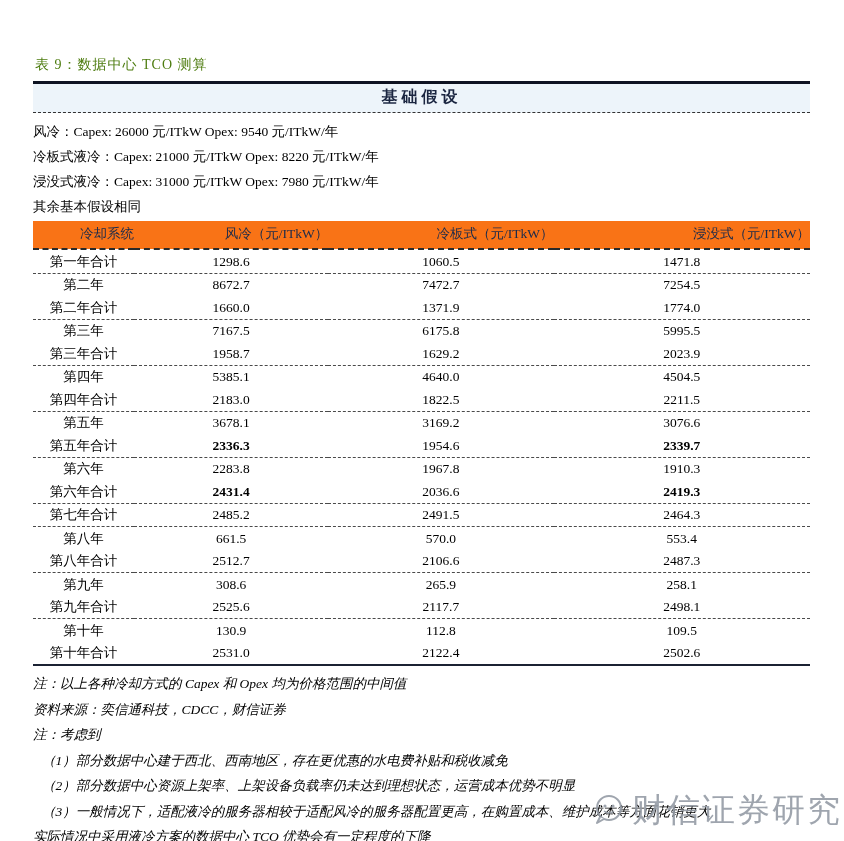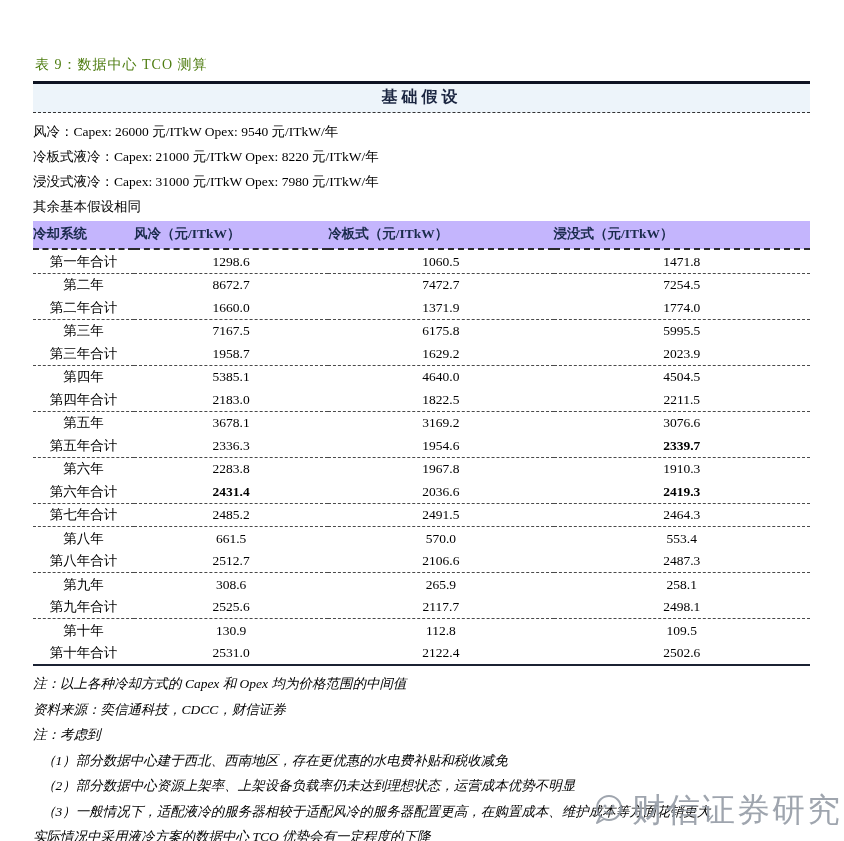--- a/index.html
+++ b/index.html
@@ -48,24 +48,24 @@
     width: 100%;
     border-collapse: collapse;
     font-size: 13.5px;
     border-bottom: 2.5px solid #1b2233;
   }
   table.tco col.c1 { width: 13%; }
   table.tco col.c2 { width: 25%; }
   table.tco col.c3 { width: 29%; }
   table.tco col.c4 { width: 33%; }
   table.tco thead th {
-    background: #c4b5fd;
+    background: #f97316;
     color: #1a2b4c;
-    font-weight: bold;
-    text-align: left;
+    font-weight: normal;
+    text-align: right;
     padding: 4px 0 5px 0;
     border-bottom: 2px dashed #2a2a2a;
     white-space: nowrap;
   }
   table.tco tbody td {
     text-align: center;
     padding: 2.5px 0 3px 0;
     line-height: 17px;
   }
   table.tco tbody tr.group-end td {
@@ -171,21 +171,21 @@
             <td>2211.5</td>
           </tr>
           <tr>
             <td>第五年</td>
             <td>3678.1</td>
             <td>3169.2</td>
             <td>3076.6</td>
           </tr>
           <tr class="group-end">
             <td>第五年合计</td>
-            <td style="font-weight: normal;">2336.3</td>
+            <td style="font-weight: bold;">2336.3</td>
             <td>1954.6</td>
             <td style="font-weight: bold;">2339.7</td>
           </tr>
           <tr>
             <td>第六年</td>
             <td>2283.8</td>
             <td>1967.8</td>
             <td>1910.3</td>
           </tr>
           <tr class="group-end">

